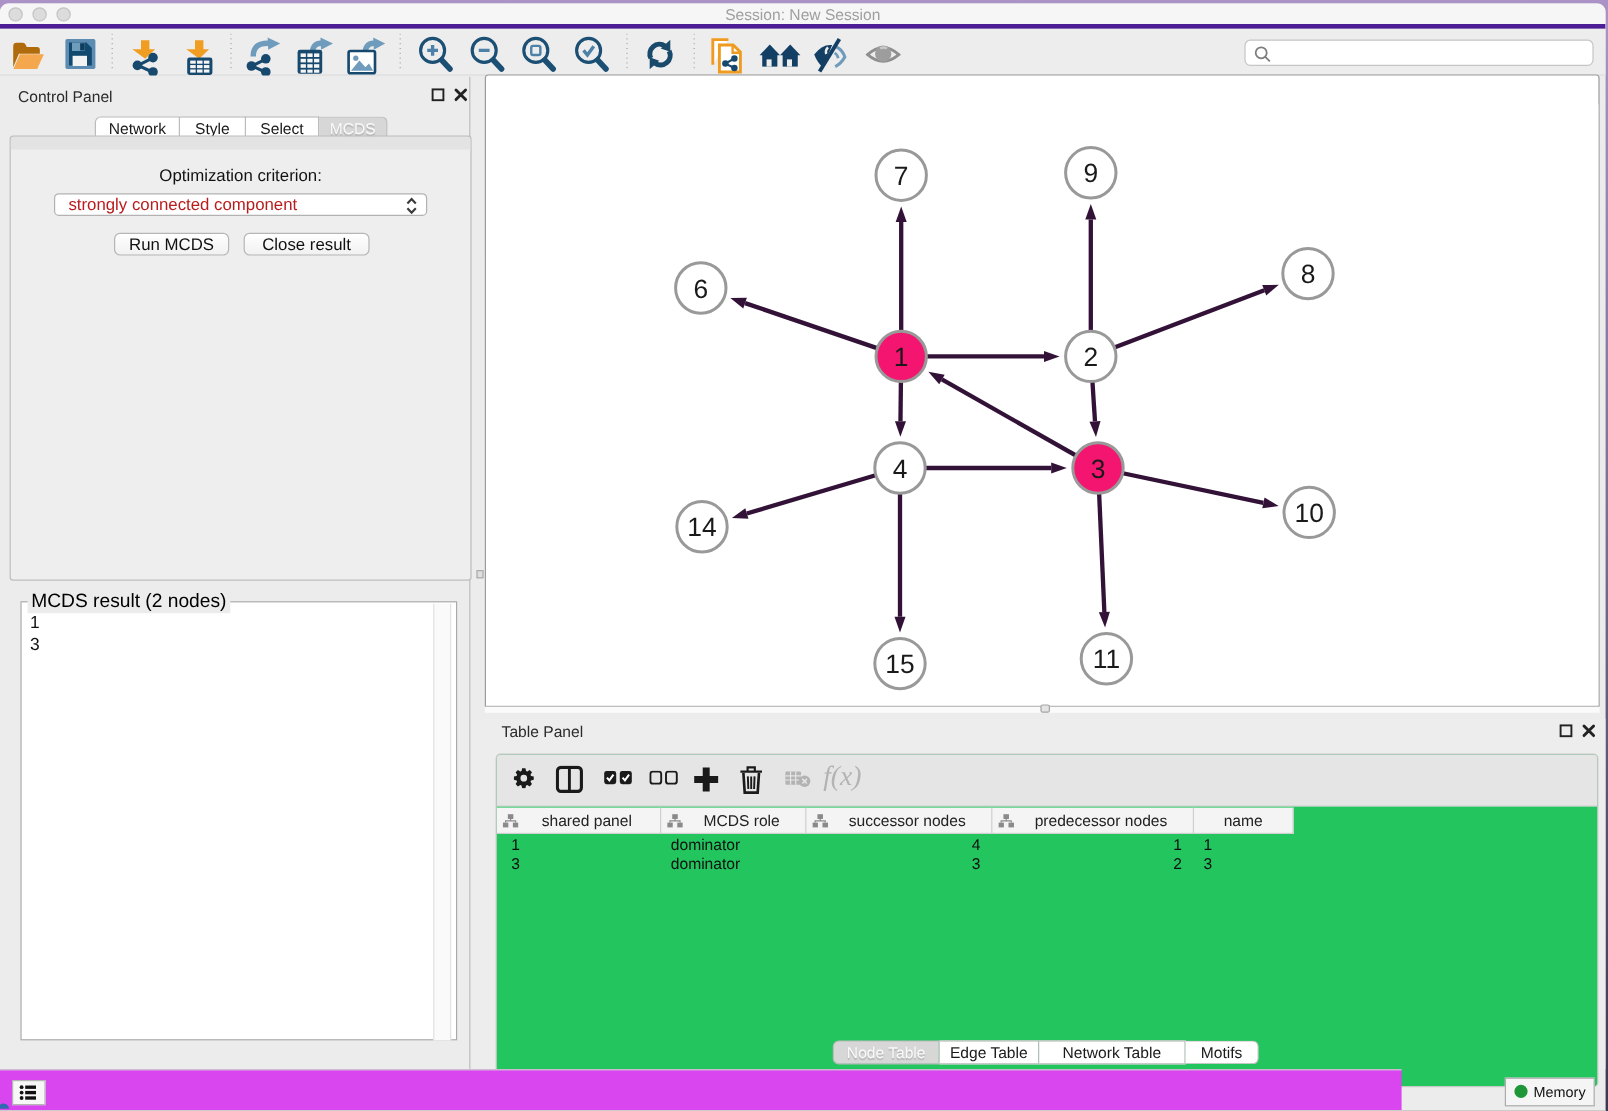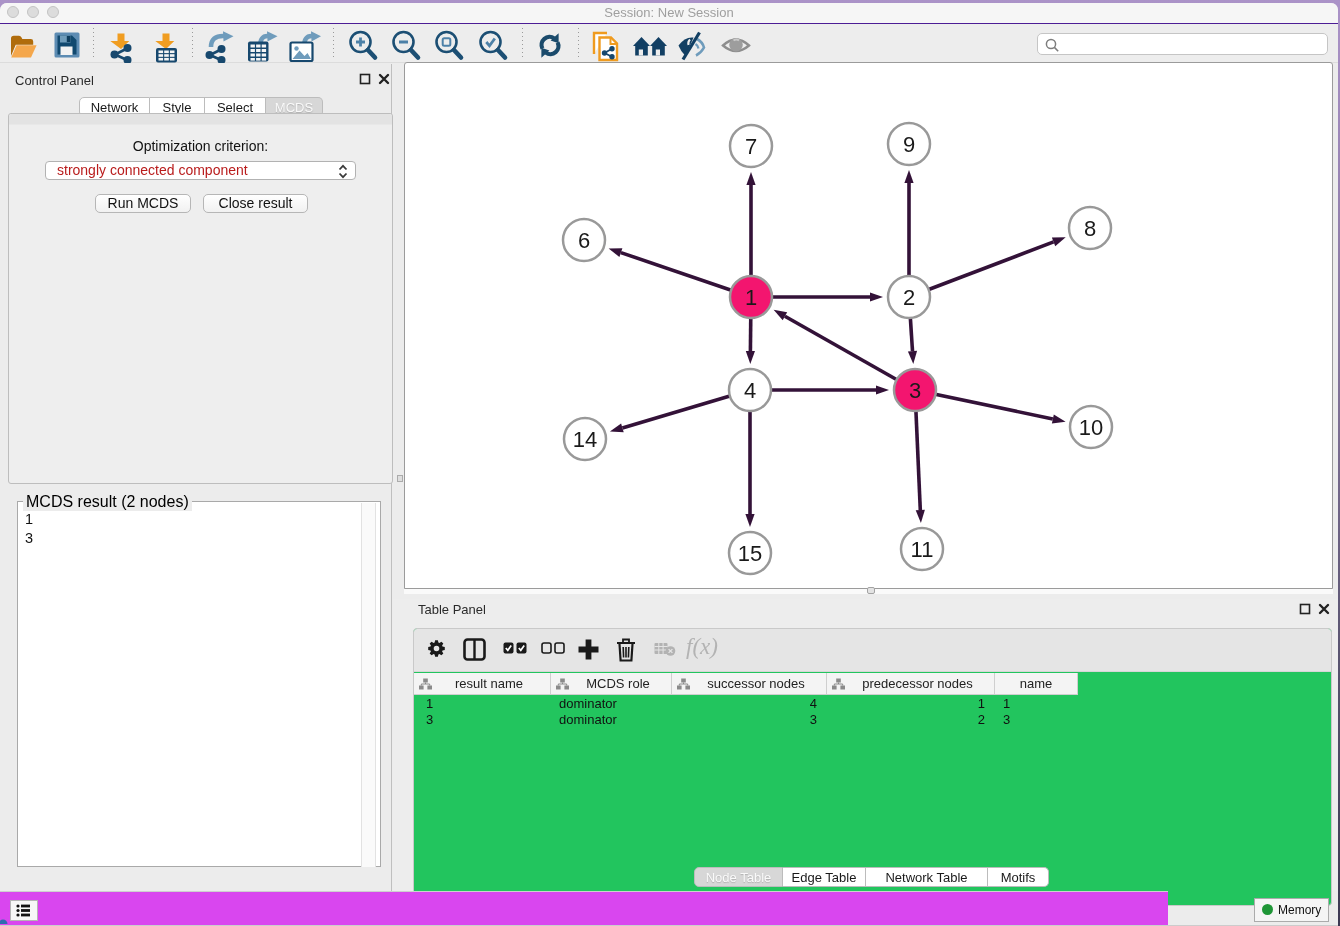--- a/index.html
+++ b/index.html
@@ -2,21 +2,21 @@
 <html><head>
 <meta charset="utf-8">
 <style>
 * { margin:0; padding:0; box-sizing:border-box; }
 html,body { width:1340px; height:926px; overflow:hidden; }
 body { font-family:"Liberation Sans", sans-serif; background:linear-gradient(180deg,#ab93c8 0%,#9c87b8 15%,#7d6f94 45%,#54506b 75%,#3c3852 100%); position:relative; }
 .abs { position:absolute; }
 #win { position:absolute; left:0; top:3px; width:1338px; height:923px; background:#ececec; border-radius:7px 7px 0 0; overflow:hidden; }
 #shift { position:absolute; left:0; top:-3px; width:1338px; height:929px; }
 
-#titlebar { position:absolute; left:0; top:0; width:100%; height:24px; background:#f6f6f6; border-bottom:1px solid #4c1d95; }
+#titlebar { position:absolute; left:0; top:0; width:100%; height:24px; background:#f6f6f6; border-bottom:4px solid #4c1d95; }
 .tl { position:absolute; top:6px; width:12px; height:12px; border-radius:50%; background:#dcdcdc; border:1px solid #c3c3c3; }
 #title-text { position:absolute; top:0; left:0; width:100%; text-align:center; font-size:13px; line-height:25px; color:#9f9f9f; }
 
 #toolbar { position:absolute; left:0; top:24px; width:100%; height:39px; background:#ededed; border-bottom:1px solid #dcdcdc; }
 .tbi { position:absolute; top:5px; }
 .tsep { position:absolute; top:4px; width:1px; height:32px; background-image:linear-gradient(#9a9a9a 25%, rgba(0,0,0,0) 25%); background-size:1px 4px; }
 #searchbox { position:absolute; left:1037px; top:9px; width:291px; height:22px; background:#fff; border:1px solid #c5c5c5; border-radius:5px; }
 
 #cpanel { position:absolute; left:0; top:64px; width:392px; height:827px; background:#ececec; border-right:1px solid #bfbfbf; }
 .pheadtxt { font-size:13px; color:#2b2b2b; }
@@ -367,21 +367,21 @@
       <div id="tblheader" style="width:664px;">
         <div class="hcol" style="left:0px;width:137px;">
           <svg class="hicon" width="13" height="12" viewBox="0 0 13 12">
                 <g fill="#8a8a8a">
                   <rect x="4.2" y="0.5" width="4.6" height="4"></rect>
                   <rect x="0" y="7.5" width="4.6" height="4"></rect>
                   <rect x="8.4" y="7.5" width="4.6" height="4"></rect>
                 </g>
                 <path d="M6.5 4.5 V6 M2.3 7.5 V6 H10.7 V7.5" fill="none" stroke="#8a8a8a" stroke-width="1"></path>
               </svg>
-          <span style="margin-left:14px;">result name</span>
+          <span style="margin-left:14px;">shared panel</span>
         </div>
         <div class="hcol" style="left:137px;width:121px;">
           <svg class="hicon" width="13" height="12" viewBox="0 0 13 12">
                 <g fill="#8a8a8a">
                   <rect x="4.2" y="0.5" width="4.6" height="4"></rect>
                   <rect x="0" y="7.5" width="4.6" height="4"></rect>
                   <rect x="8.4" y="7.5" width="4.6" height="4"></rect>
                 </g>
                 <path d="M6.5 4.5 V6 M2.3 7.5 V6 H10.7 V7.5" fill="none" stroke="#8a8a8a" stroke-width="1"></path>
               </svg>

